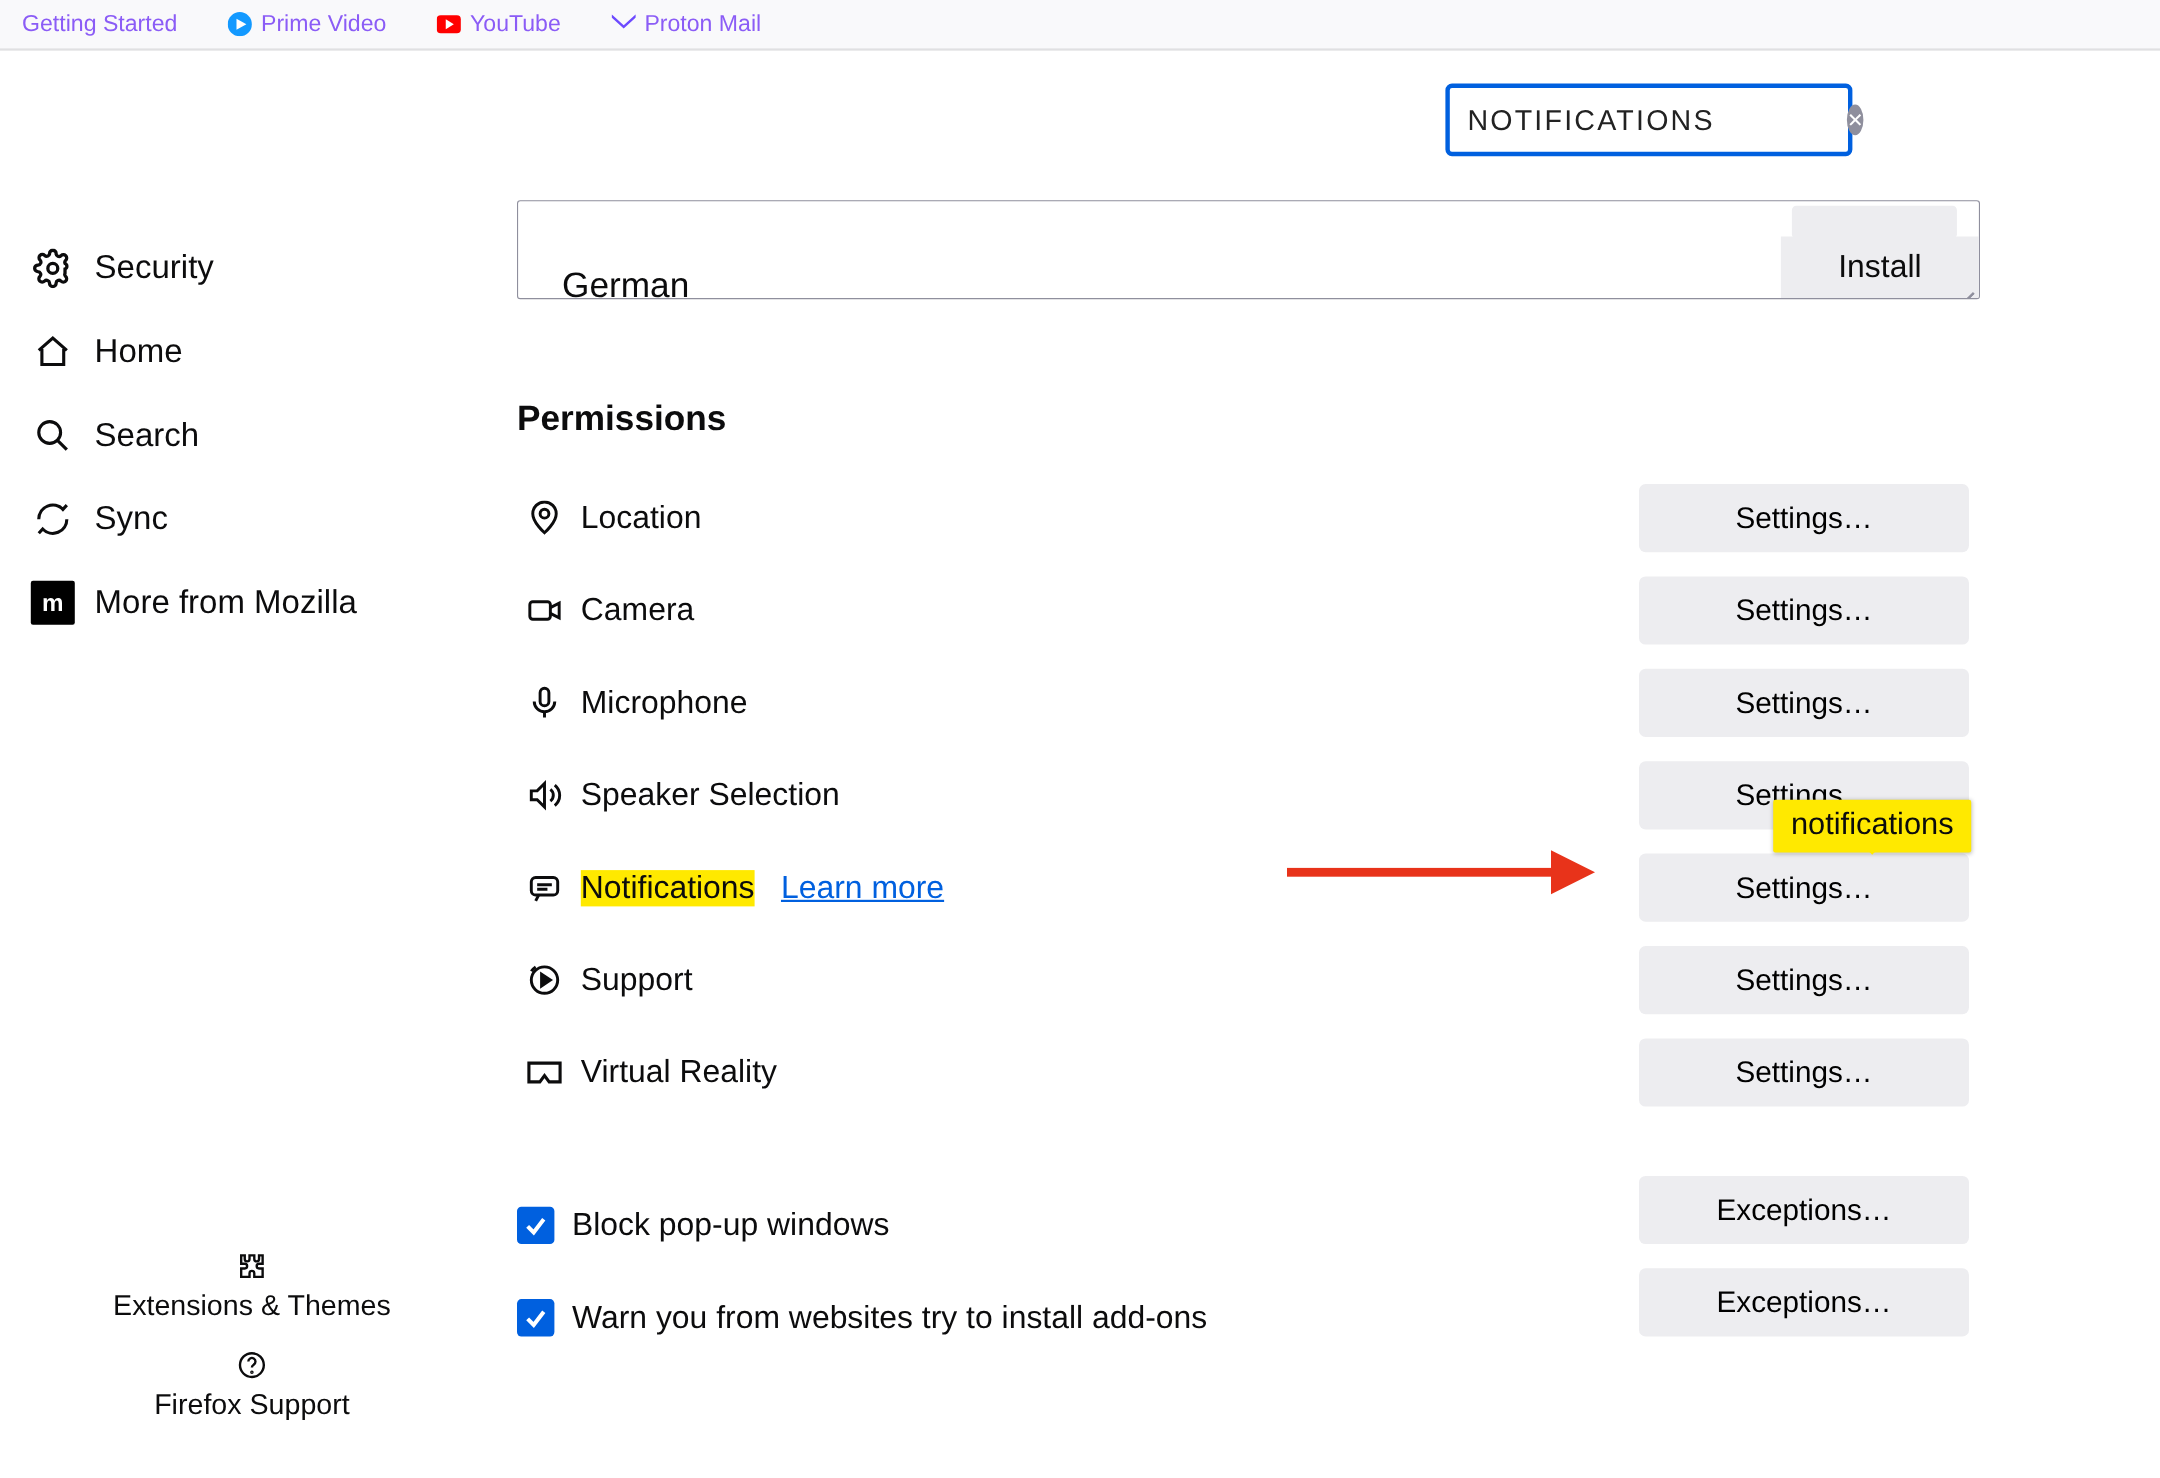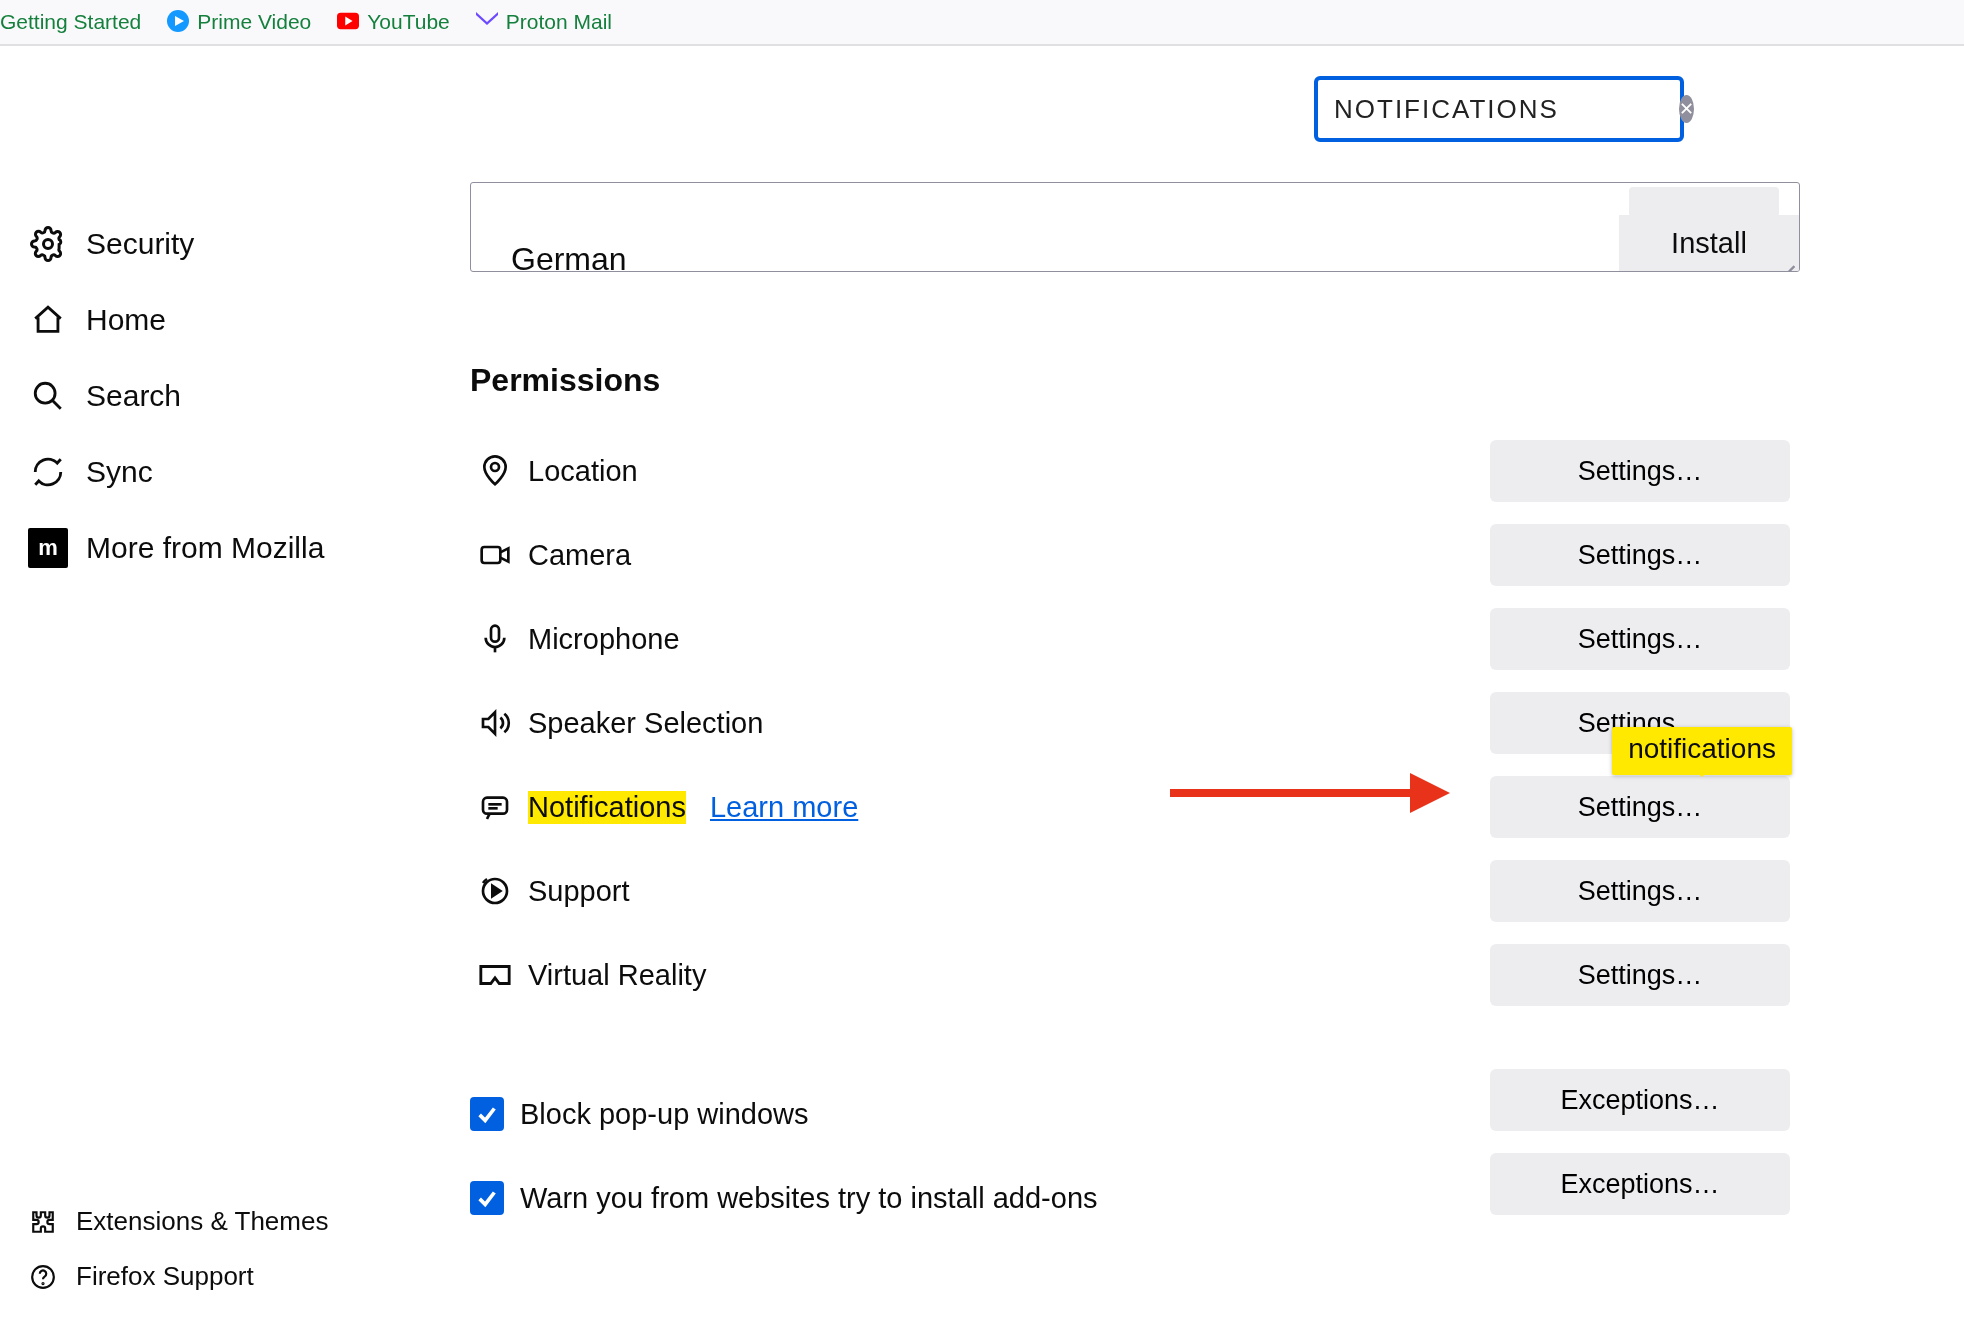--- a/index.html
+++ b/index.html
@@ -1,28 +1,28 @@
 <!DOCTYPE html>
 <html><head>
 <meta charset="utf-8">
 <style>
   * { box-sizing: border-box; margin: 0; padding: 0; }
   html, body { width: 1964px; height: 1344px; font-family: -apple-system, BlinkMacSystemFont, "Segoe UI", sans-serif; background: #fff; color: #0c0c0d; overflow: hidden; }
   
   .bookmarks-bar { height: 46px; width: 100%; background: #f9f9fb; border-bottom: 2px solid #e0e0e2; display: flex; align-items: center; padding-left: 0px; gap: 26px; font-size: 21px; }
-  .bookmark { display: flex; gap: 8px; cursor: pointer; color: #15803d; }
+  .bookmark { display: flex; align-items: center; gap: 8px; cursor: pointer; color: #8b5cf6; margin-left: 20px; }
   .bm-icon { width: 22px; height: 22px; display: flex; align-items: center; justify-content: center; }
   
   .page { display: flex; height: calc(1344px - 46px); }
   .sidebar { width: 440px; padding-top: 160px; padding-left: 18px; display: flex; flex-direction: column; }
   .sidebar-item { display: flex; align-items: center; gap: 18px; font-size: 30px; font-weight: 500; padding: 18px 10px; cursor: pointer; border-radius: 6px; }
   .sidebar-item .icon-slot { width: 40px; height: 40px; display: flex; align-items: center; justify-content: center; }
   .sidebar-item.moz .icon-slot { background:#000; color:#fff; font-weight:700; font-size:22px; border-radius:2px; }
   .sidebar-bottom { margin-top: auto; margin-bottom: 40px; }
-  .sidebar-bottom .sidebar-item { font-size: 26px; font-weight: 400; gap: 18px; padding: 12px 10px; }
+  .sidebar-bottom .sidebar-item { font-size: 26px; font-weight: 400; gap: 5px; padding: 12px 10px; flex-direction: column; }
 
   .content { flex: 1; position: relative; padding: 30px 50px 0 30px; }
   .search-wrap { display:flex; justify-content:flex-end; margin-bottom: 40px; margin-right: 230px;}
   .search-box { width: 370px; height: 66px; border: 4px solid #0060df; border-radius: 6px; display:flex; align-items:center; padding:0 16px; gap:10px; }
   .search-input { flex:1; border:none; outline:none; font-size:26px; letter-spacing:2px; font-weight:500; color:#222; }
   .clear-btn { width:28px; height:28px; border-radius:50%; background:#8f8f9d; color:#fff; display:flex; align-items:center; justify-content:center; font-size:18px; cursor:pointer; }
 
   .lang-box { width: 1330px; height: 90px; border:1px solid #8f8f9d; border-radius:3px; margin-left: 0; margin-bottom: 90px; position:relative; overflow:hidden; }
   .lang-label { position:absolute; left:40px; bottom:-7px; font-size:32px; }
   .lang-install { position:absolute; right:0; bottom:0; width:180px; height:56px; background:#ededf0; font-size:29px; font-weight:500; display:flex; align-items:center; justify-content:center; }

